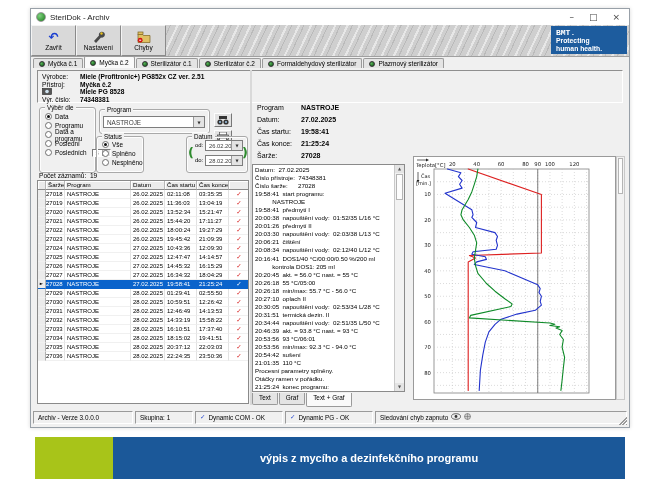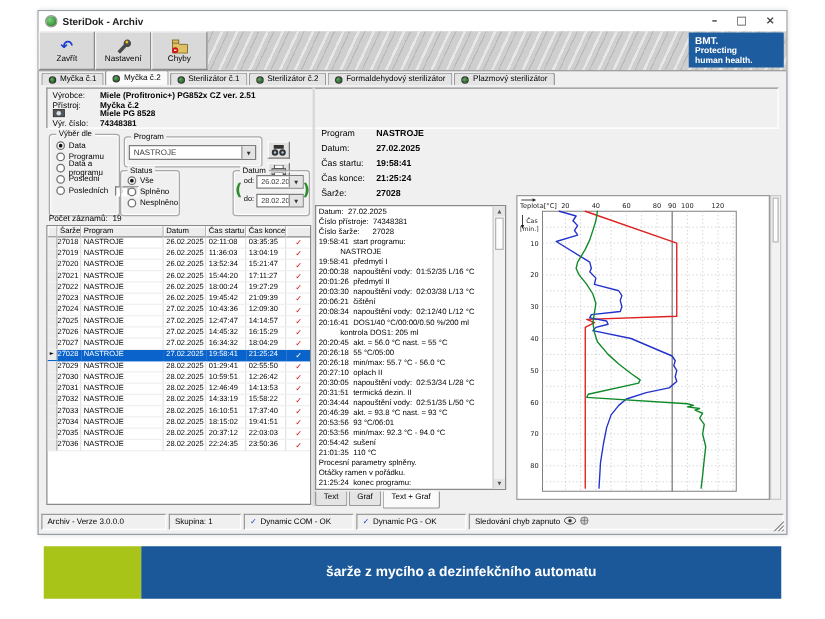--- a/index.html
+++ b/index.html
@@ -3,38 +3,38 @@
 <meta charset="utf-8">
 <style>
   html,body{margin:0;padding:0;}
   body{width:660px;height:495px;position:relative;background:#fff;
        font-family:"Liberation Sans","DejaVu Sans",sans-serif;font-size:7px;color:#000;overflow:hidden;}
   .glyph{font-family:"DejaVu Sans",sans-serif;}
 
   
   .win{position:absolute;left:30px;top:8px;width:600px;height:420px;background:#f0f0f0;
        border:1px solid #98a0a8;box-sizing:border-box;box-shadow:0 0 4px rgba(0,0,0,.15);}
-  .titlebar{position:absolute;left:0;top:0;right:0;height:16px;background:#fff;display:flex;align-items:center;padding:0 5px;gap:4px;box-sizing:border-box;font-weight:bold;}
+  .titlebar{position:absolute;left:0;top:0;right:0;height:16px;background:#fff;display:flex;align-items:center;padding:0 5px;gap:4px;box-sizing:border-box;}
   .appicon{width:8px;height:8px;border-radius:50%;background:radial-gradient(circle at 35% 35%,#7fd27f,#1a7a1a);border:1px solid #9a9a9a;}
   .apptitle{font-size:8px;color:#222;}
   .wctrl{margin-left:auto;display:flex;gap:15px;font-size:9px;color:#444;padding-right:4px;align-items:center;}
   .wctrl span{cursor:default;}
 
   
   .toolbar{position:absolute;left:0;top:16px;right:0;height:31px;
      background:#cfcfcf;
      background-image:repeating-linear-gradient(115deg,rgba(255,255,255,.5) 0 2px,rgba(255,255,255,0) 2px 5px,rgba(90,90,90,.18) 5px 6px,rgba(255,255,255,0) 6px 11px);
      border-bottom:1px solid #a0a0a0;display:flex;align-items:stretch;}
   .tbtn{width:45px;display:flex;flex-direction:column;align-items:center;justify-content:center;gap:1px;
      font-size:6.5px;background:#d9d9d9;border:1px solid;border-color:#f4f4f4 #8a8a8a #8a8a8a #f4f4f4;box-sizing:border-box;}
   .ticon{height:13px;display:flex;align-items:center;justify-content:center;}
   .undoglyph{font-family:"DejaVu Sans",sans-serif;font-size:12px;line-height:12px;color:#1a3fd0;font-weight:bold;}
   .bmt{position:absolute;right:2px;top:1px;bottom:2px;width:76px;background:#1d5c9e;color:#fff;
      padding:2px 5px;box-sizing:border-box;font-weight:bold;}
-  .bmt .l1{font-size:8px;line-height:9px;}
+  .bmt .l1{font-size:8px;line-height:9px;font-family:Liberation Mono, monospace;}
   .bmt .l2{font-size:6.8px;line-height:7.5px;}
 
   
   .tabrow{position:absolute;left:0;top:47px;right:0;height:12px;display:flex;align-items:flex-end;padding-left:2px;gap:1px;}
   .mtab{display:flex;align-items:center;gap:3px;padding:0 5px;font-size:6.5px;height:10px;
      border:1px solid #9a9a9a;border-bottom:none;border-radius:2px 2px 0 0;background:#e4e4e4;box-sizing:border-box;}
   .mtab.active{background:#fafafa;height:12px;}
   .tabdot{width:6px;height:6px;border-radius:50%;background:radial-gradient(circle at 35% 35%,#58b358,#0a4d12);border:1px solid #333;box-sizing:border-box;}
 
   
@@ -622,15 +622,15 @@
             <path d="M0.5 3.5 h6 M3.5 0.5 v6" stroke="#666" stroke-width="0.5" fill="none"></path>
           </svg></span>
       </div>
     </div>
   <div class="grip"></div>
 </div>
 
 <div class="banner">
   <div class="bgreen"></div>
   <div class="bblue">
-    <div>šarže z mycího a dezinfekčního automatu</div>
+    <div>výpis z mycího a dezinfekčního programu</div>
   </div>
 </div>
 
 </body></html>

